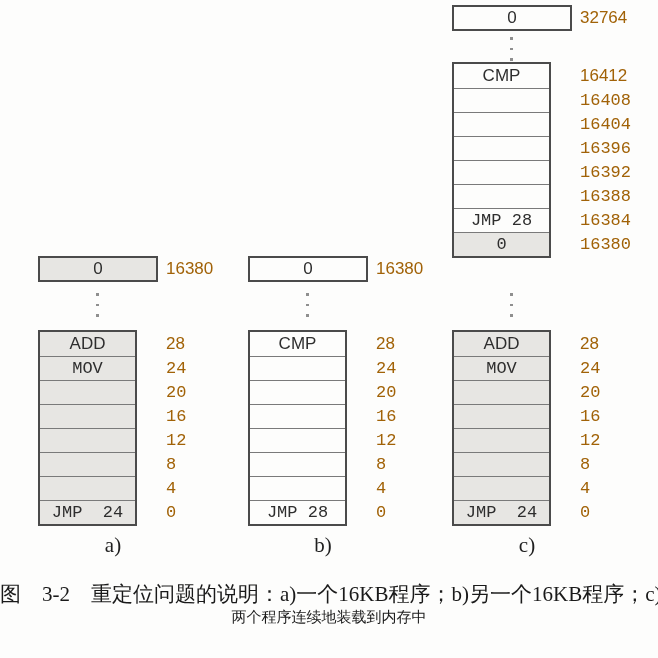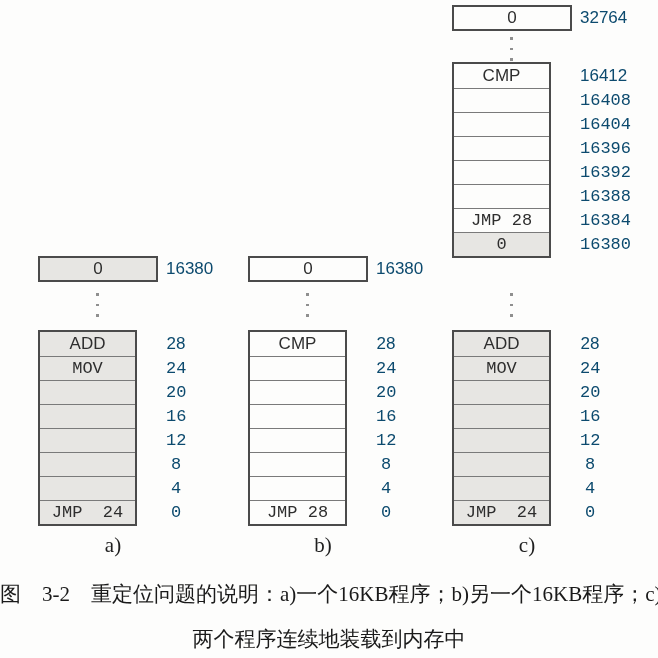--- a/index.html
+++ b/index.html
@@ -35,41 +35,41 @@
   .memcell.shaded { background: var(--shaded, #e7e6e3); }
 
   .cell-text {
     position: absolute; inset: 0;
     display: flex; align-items: center; justify-content: center;
     font-size: 17px; white-space: pre; color: #2e2e2e;
   }
   .addr {
     position: absolute; left: 126px; top: 0; height: 100%;
     display: flex; align-items: center;
-    font-size: 17px; color: #0c4a6e; white-space: nowrap;
-  }
-  .num { display: inline-block; min-width: 20px; text-align: center; }
+    font-size: 17px; color: #a16207; white-space: nowrap;
+  }
+  .num { display: inline-block; min-width: 20px; text-align: left; }
 
   .dots { position: absolute; left: 58px; width: 3px; }
   .dots i { display: block; width: 2.5px; height: 2.5px; background: #8f8f8f; margin-bottom: 8px; }
 
   .col-label {
     position: absolute; top: 533px; left: 15px; width: 120px;
     text-align: center;
     font-family: "Liberation Serif", serif;
     font-size: 21px; color: #1f1f1f;
   }
 
   .caption {
     position: absolute; left: 0; top: 580px; width: 658px;
     font-family: "Liberation Serif", serif;
     color: #1a1a1a;
   }
   .cap-line1 { text-align: center; font-size: 21px; white-space: nowrap; }
-  .cap-line2 { text-align: center; font-size: 21px; margin-top: 17px; }
+  .cap-line2 { text-align: center; font-size: 15px; }
 
   
   .free-cell   { top: 256px; }
   .mid-dots    { top: 293px; }
   .lower-stack { top: 330px; }
   #c-top-cell  { top: 5px; }
   #c-top-dots  { top: 37px; }
   #c-upper     { top: 62px; }
 </style>
 </head>

